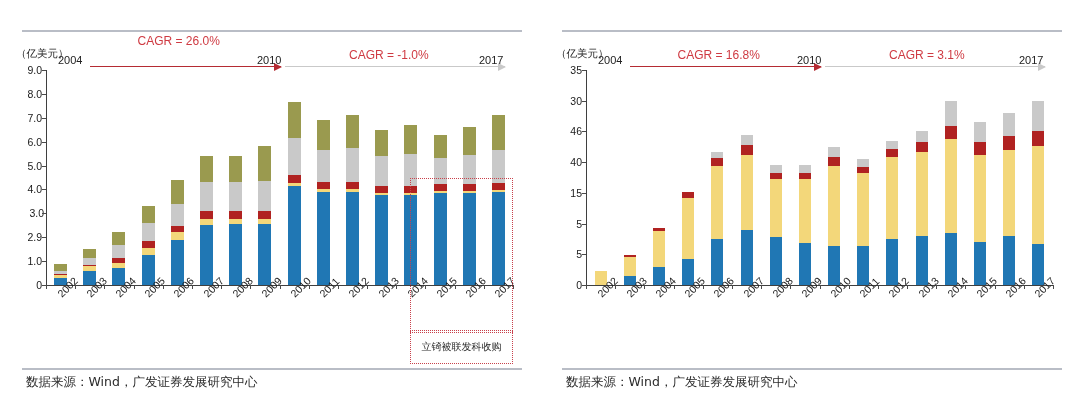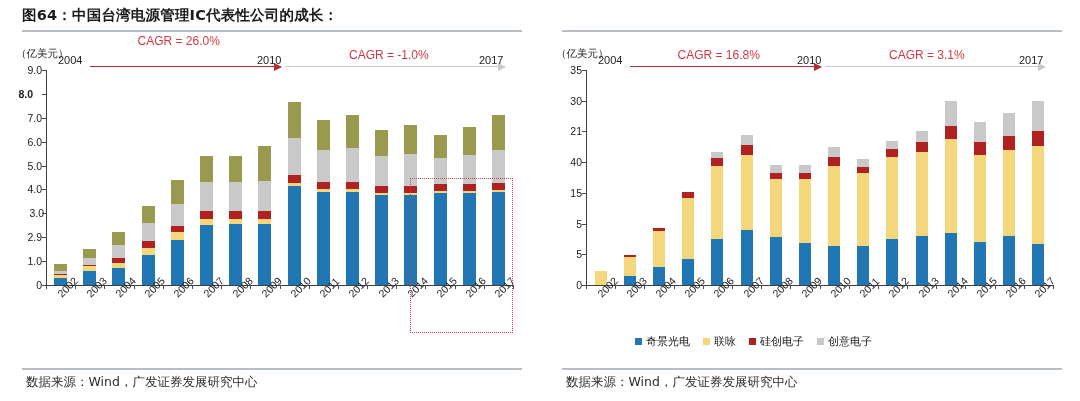--- a/index.html
+++ b/index.html
@@ -93,25 +93,20 @@
     font-family:"DejaVu Sans","Liberation Sans",sans-serif;
   }
 </style>
 </head>
 <body>
 
 <div class="page">
 
   <div class="panel left">
 
-    <div class="fig-header">
-      <div class="fig-title">
-        <span class="fig-num">图64：</span><span>中国台湾电源管理IC代表性公司的成长：</span>
-      </div>
-    </div>
     <div class="rule"></div>
 
     <div class="plot" id="plot-0" style="left:0;top:34px;width:540px;height:300px;">
       <div class="unit-label" style="left:16px;top:13px;">（亿美元）</div>
     <div class="yaxis-line" style="left: 46px; top: 36px; height: 216px;"></div>
         <div class="xaxis-line" style="left: 46px; top: 251px; width: 467px;"></div>
         <div class="ytick" style="left: 12px; width: 30px; top: 251px;">0</div>
         <div class="ytick-mark" style="left: 42px; top: 251px;"></div>
         <div class="ytick" style="left: 12px; width: 30px; top: 227.111px;">1.0</div>
         <div class="ytick-mark" style="left: 42px; top: 227.111px;"></div>
@@ -120,21 +115,21 @@
         <div class="ytick" style="left: 14px; width: 30px; top: 179.333px;">3.0</div>
         <div class="ytick-mark" style="left: 42px; top: 179.333px;"></div>
         <div class="ytick" style="left: 12px; width: 30px; top: 155.444px;">4.0</div>
         <div class="ytick-mark" style="left: 42px; top: 155.444px;"></div>
         <div class="ytick" style="left: 12px; width: 30px; top: 131.556px;">5.0</div>
         <div class="ytick-mark" style="left: 42px; top: 131.556px;"></div>
         <div class="ytick" style="left: 12px; width: 30px; top: 107.667px;">6.0</div>
         <div class="ytick-mark" style="left: 42px; top: 107.667px;"></div>
         <div class="ytick" style="left: 12px; width: 30px; top: 83.7778px;">7.0</div>
         <div class="ytick-mark" style="left: 42px; top: 83.7778px;"></div>
-        <div class="ytick" style="left: 3px; width: 30px; top: 59.8889px; font-weight: bold;">8.0</div>
+        <div class="ytick" style="left: 12px; width: 30px; top: 59.8889px;">8.0</div>
         <div class="ytick-mark" style="left: 42px; top: 59.8889px;"></div>
         <div class="ytick" style="left: 12px; width: 30px; top: 36px;">9.0</div>
         <div class="ytick-mark" style="left: 42px; top: 36px;"></div>
         <div class="bar" style="left: 54.0938px; width: 13px; top: 229.5px; height: 21.5px;">
           <div class="seg" style="bottom: 0px; height: 7.16667px; background: rgb(32, 119, 180);"></div>
           <div class="seg" style="bottom: 7.16667px; height: 2.86667px; background: rgb(243, 215, 122);"></div>
           <div class="seg" style="bottom: 10.0333px; height: 1.19444px; background: rgb(176, 34, 33);"></div>
           <div class="seg" style="bottom: 11.2278px; height: 2.86667px; background: rgb(201, 201, 201);"></div>
           <div class="seg" style="bottom: 14.0944px; height: 7.40556px; background: rgb(154, 154, 79);"></div>
         </div>
@@ -282,20 +277,21 @@
         <div class="arrow-head" style="left: 498px; top: 28.5px; border-left: 8px solid rgb(201, 201, 201);"></div>
         <div class="yr-txt" style="left: 58px; top: 20px;">2004</div>
         <div class="yr-txt" style="left: 256.959px; top: 20px;">2010</div>
         <div class="yr-txt" style="left: 479px; top: 20px;">2017</div>
         <div class="cagr-txt" style="left: 137.48px; top: 0;">CAGR = 26.0%</div>
         <div class="cagr-txt" style="left: 348.98px; top: 14px;">CAGR = -1.0%</div>
       </div>
 
 
     <div class="callout" style="left:410px;top:178px;width:103px;height:155px;"></div>
+    <div class="callout-note" style="left:410px;top:330px;width:103px;height:34px;">立锜被联发科收购</div>
 
     <div class="rule bottom"></div>
     <div class="source">数据来源：Wind，广发证券发展研究中心</div>
   </div>
 
   <div class="panel right">
 
     <div class="rule"></div>
 
     <div class="plot" id="plot-1" style="left:0;top:34px;width:540px;height:300px;">
@@ -305,21 +301,21 @@
         <div class="ytick" style="left: 12px; width: 30px; top: 251px;">0</div>
         <div class="ytick-mark" style="left: 42px; top: 251px;"></div>
         <div class="ytick" style="left: 12px; width: 30px; top: 220.286px;">5</div>
         <div class="ytick-mark" style="left: 42px; top: 220.286px;"></div>
         <div class="ytick" style="left: 12px; width: 30px; top: 189.571px;">5</div>
         <div class="ytick-mark" style="left: 42px; top: 189.571px;"></div>
         <div class="ytick" style="left: 12px; width: 30px; top: 158.857px;">15</div>
         <div class="ytick-mark" style="left: 42px; top: 158.857px;"></div>
         <div class="ytick" style="left: 12px; width: 30px; top: 128.143px;">40</div>
         <div class="ytick-mark" style="left: 42px; top: 128.143px;"></div>
-        <div class="ytick" style="left: 12px; width: 30px; top: 97.4286px;">21</div>
+        <div class="ytick" style="left: 12px; width: 30px; top: 97.4286px;">46</div>
         <div class="ytick-mark" style="left: 42px; top: 97.4286px;"></div>
         <div class="ytick" style="left: 12px; width: 30px; top: 66.7143px;">30</div>
         <div class="ytick-mark" style="left: 42px; top: 66.7143px;"></div>
         <div class="ytick" style="left: 12px; width: 30px; top: 36px;">35</div>
         <div class="ytick-mark" style="left: 42px; top: 36px;"></div>
         <div class="bar" style="left: 54.5938px; width: 12px; top: 237.486px; height: 13.5143px;">
           <div class="seg" style="bottom: 0px; height: 13.5143px; background: rgb(243, 215, 122);"></div>
         </div>
         <div class="xtick-mark" style="left: 46px; top: 251px;"></div>
         <div class="xlab" style="left: 54.5938px; top: 257px;">2002</div>
@@ -445,36 +441,18 @@
         <div class="arrow-head" style="left: 273.959px; top: 28.5px; border-left: 8px solid rgb(181, 43, 51);"></div>
         <div class="arrow-line" style="left: 284.959px; top: 32px; width: 220.041px; background: rgb(201, 201, 201);"></div>
         <div class="arrow-head" style="left: 498px; top: 28.5px; border-left: 8px solid rgb(201, 201, 201);"></div>
         <div class="yr-txt" style="left: 58px; top: 20px;">2004</div>
         <div class="yr-txt" style="left: 256.959px; top: 20px;">2010</div>
         <div class="yr-txt" style="left: 479px; top: 20px;">2017</div>
         <div class="cagr-txt" style="left: 137.48px; top: 14px;">CAGR = 16.8%</div>
         <div class="cagr-txt" style="left: 348.98px; top: 14px;">CAGR = 3.1%</div>
       </div>
 
-    <div class="legend" id="legend-1" style="left:95px;top:334px;">
-        <div class="leg-item">
-          <span class="leg-swatch" style="background: rgb(32, 119, 180);"></span>
-          <span class="leg-label">奇景光电</span>
-        </div>
-        <div class="leg-item">
-          <span class="leg-swatch" style="background: rgb(243, 215, 122);"></span>
-          <span class="leg-label">联咏</span>
-        </div>
-        <div class="leg-item">
-          <span class="leg-swatch" style="background: rgb(176, 34, 33);"></span>
-          <span class="leg-label">硅创电子</span>
-        </div>
-        <div class="leg-item">
-          <span class="leg-swatch" style="background: rgb(201, 201, 201);"></span>
-          <span class="leg-label">创意电子</span>
-        </div>
-      </div>
 
     <div class="rule bottom"></div>
     <div class="source">数据来源：Wind，广发证券发展研究中心</div>
   </div>
 
 </div>
 
 </body></html>

